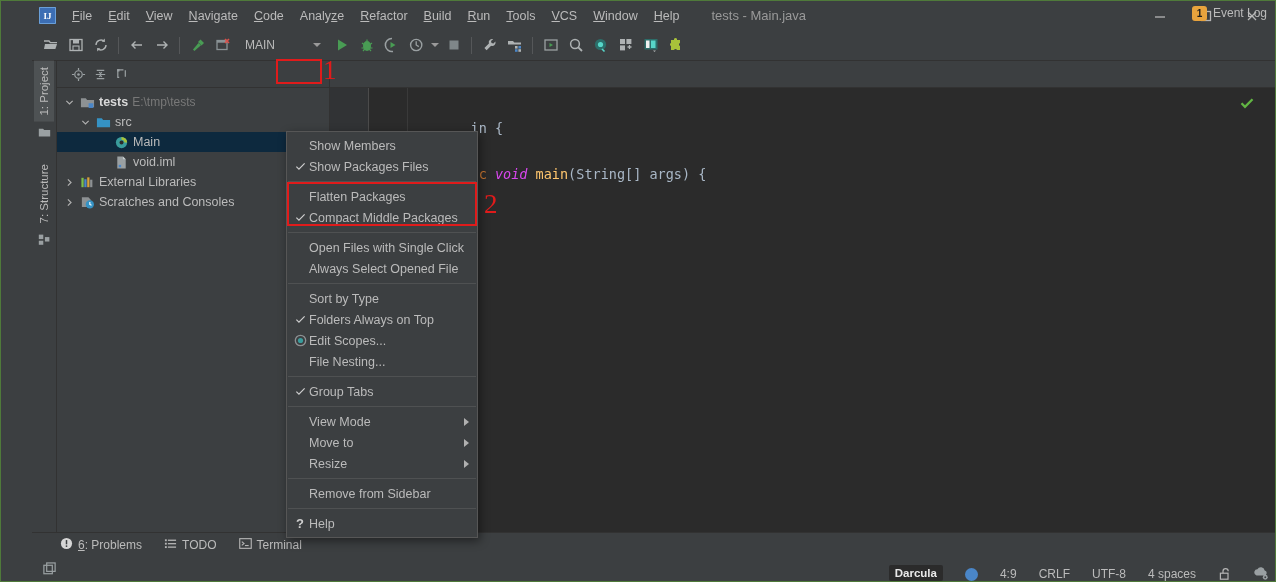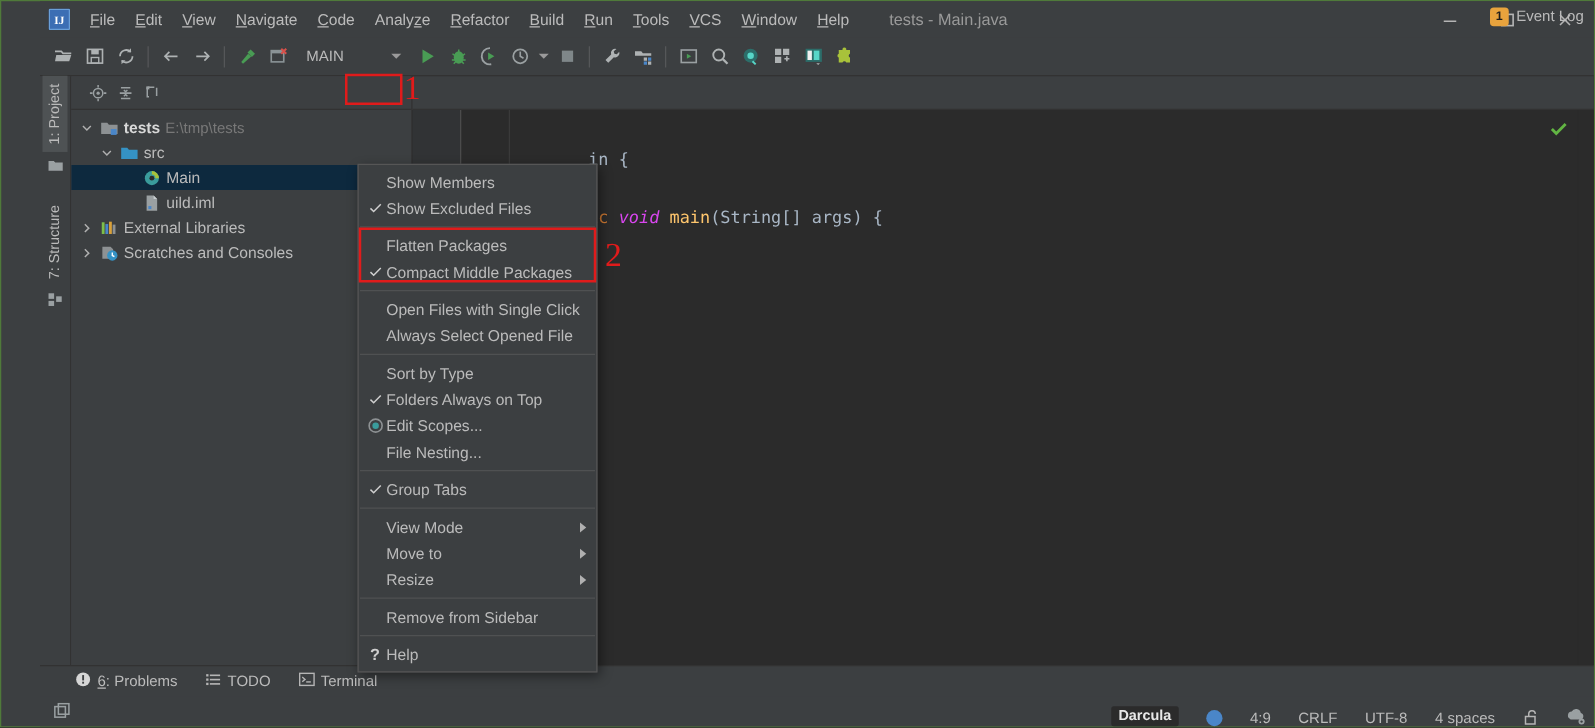--- a/index.html
+++ b/index.html
@@ -508,21 +508,21 @@
         </div>
 
         <div class="trow" style="padding-left:56px">
           <span class="ticon">
             <svg width="15" height="15" viewBox="0 0 16 16">
                 <path d="M3.5 1.5h6L12.5 4.5v10h-9z" fill="#9aa0a2"></path>
                 <path d="M9.5 1.5v3h3" fill="#c8cdcf"></path>
                 <rect x="5" y="10.5" width="2.6" height="2.6" fill="#4a86c8"></rect>
               </svg>
           </span>
-          <span class="tlabel">uild.iml</span>
+          <span class="tlabel">void.iml</span>
         </div>
 
         <div class="trow" style="padding-left:6px">
           <span class="twist">
             <svg width="9" height="9" viewBox="0 0 10 10">
                 <path d="M3.2 1.5L6.7 5l-3.5 3.5" fill="none" stroke="#b0b0b0" stroke-width="1.3"></path>
               </svg>
           </span>
           <span class="ticon">
             <svg width="15" height="15" viewBox="0 0 16 16">
@@ -581,21 +581,21 @@
       <div class="cm-item">
         <span class="cm-check"></span>
         <span class="cm-label">Show Members</span>
       </div>
       <div class="cm-item">
         <span class="cm-check">
           <svg width="11" height="11" viewBox="0 0 12 12">
               <path d="M1.5 6.2L4.3 9 10.5 2.6" fill="none" stroke="#cfcfcf" stroke-width="1.3"></path>
             </svg>
         </span>
-        <span class="cm-label">Show Excluded Files</span>
+        <span class="cm-label">Show Packages Files</span>
       </div>
 
       <div class="cm-sep"></div>
 
       <div class="cm-item">
         <span class="cm-check"></span>
         <span class="cm-label">Flatten Packages</span>
       </div>
       <div class="cm-item">
         <span class="cm-check">

